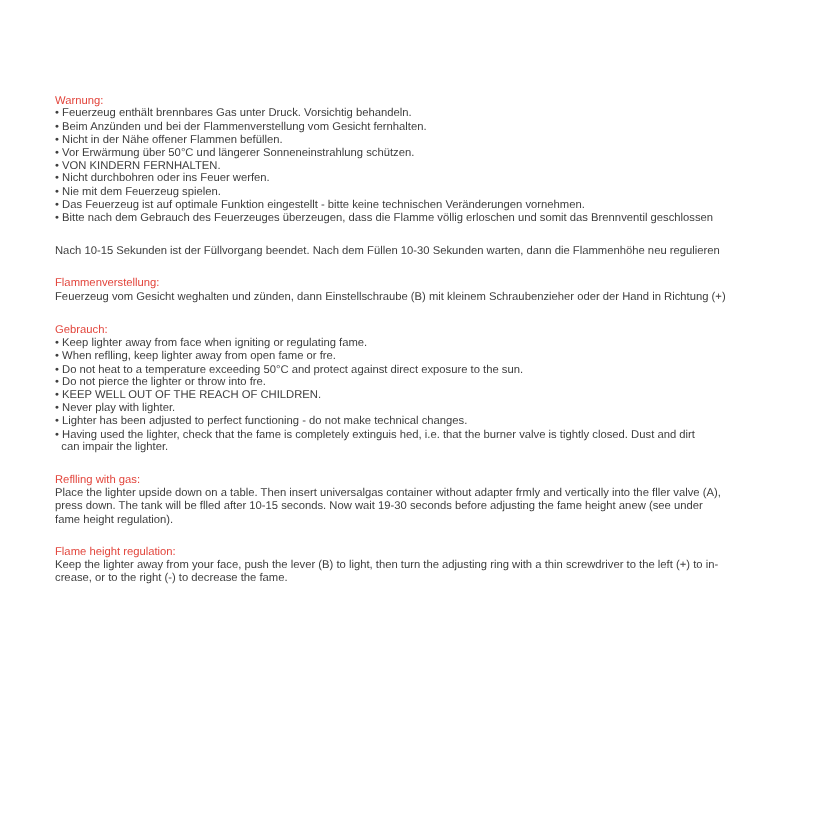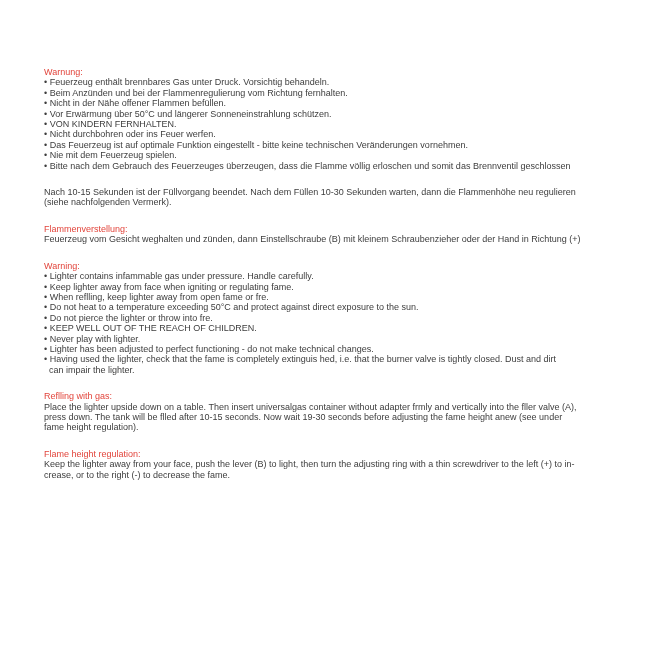--- a/index.html
+++ b/index.html
@@ -17,64 +17,62 @@
   .doc {
     position: absolute;
     left: 44px;
     top: 63px;
     width: 600px;
     color: #3d3d3d;
     font-size: 9px;
     line-height: 10.4px;
   }
   .section {
-    margin: 4px 0 16px 0;
+    margin: 12px 0 16px 0;
   }
   .heading {
     color: #e2453c;
     font-weight: normal;
     font-size: 9px;
     line-height: 10.4px;
     margin: 0;
   }
   .line {
     white-space: pre;
   }
 </style>
 </head>
 <body>
 
 <div class="doc">
 
   <div class="section">
     <div class="heading">Warnung:</div>
     <div class="line">• Feuerzeug enthält brennbares Gas unter Druck. Vorsichtig behandeln.</div>
-    <div class="line">• Beim Anzünden und bei der Flammenregulierung vom Richtung fernhalten.</div>
+    <div class="line">• Beim Anzünden und bei der Flammenverstellung vom Gesicht fernhalten.</div>
     <div class="line">• Nicht in der Nähe offener Flammen befüllen.</div>
     <div class="line">• Vor Erwärmung über 50°C und längerer Sonneneinstrahlung schützen.</div>
     <div class="line">• VON KINDERN FERNHALTEN.</div>
     <div class="line">• Nicht durchbohren oder ins Feuer werfen.</div>
+    <div class="line">• Nie mit dem Feuerzeug spielen.</div>
     <div class="line">• Das Feuerzeug ist auf optimale Funktion eingestellt - bitte keine technischen Veränderungen vornehmen.</div>
-    <div class="line">• Nie mit dem Feuerzeug spielen.</div>
     <div class="line">• Bitte nach dem Gebrauch des Feuerzeuges überzeugen, dass die Flamme völlig erloschen und somit das Brennventil geschlossen</div>
   </div>
 
   <div class="section">
     <div class="line">Nach 10-15 Sekunden ist der Füllvorgang beendet. Nach dem Füllen 10-30 Sekunden warten, dann die Flammenhöhe neu regulieren</div>
-    <div class="line">(siehe nachfolgenden Vermerk).</div>
   </div>
 
   <div class="section">
     <div class="heading">Flammenverstellung:</div>
     <div class="line">Feuerzeug vom Gesicht weghalten und zünden, dann Einstellschraube (B) mit kleinem Schraubenzieher oder der Hand in Richtung (+)</div>
   </div>
 
   <div class="section">
-    <div class="heading">Warning:</div>
-    <div class="line">• Lighter contains infammable gas under pressure. Handle carefully.</div>
+    <div class="heading">Gebrauch:</div>
     <div class="line">• Keep lighter away from face when igniting or regulating fame.</div>
     <div class="line">• When reflling, keep lighter away from open fame or fre.</div>
     <div class="line">• Do not heat to a temperature exceeding 50°C and protect against direct exposure to the sun.</div>
     <div class="line">• Do not pierce the lighter or throw into fre.</div>
     <div class="line">• KEEP WELL OUT OF THE REACH OF CHILDREN.</div>
     <div class="line">• Never play with lighter.</div>
     <div class="line">• Lighter has been adjusted to perfect functioning - do not make technical changes.</div>
     <div class="line">• Having used the lighter, check that the fame is completely extinguis hed, i.e. that the burner valve is tightly closed. Dust and dirt</div>
     <div class="line">  can impair the lighter.</div>
   </div>

